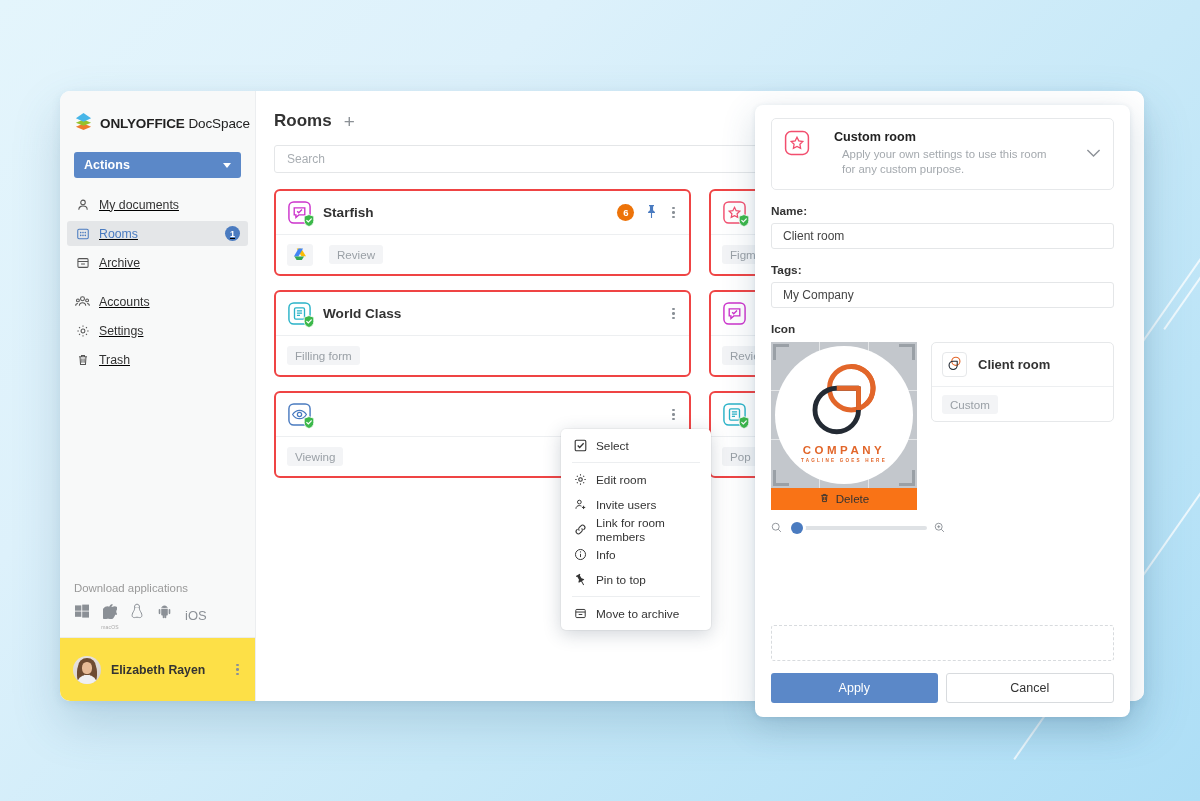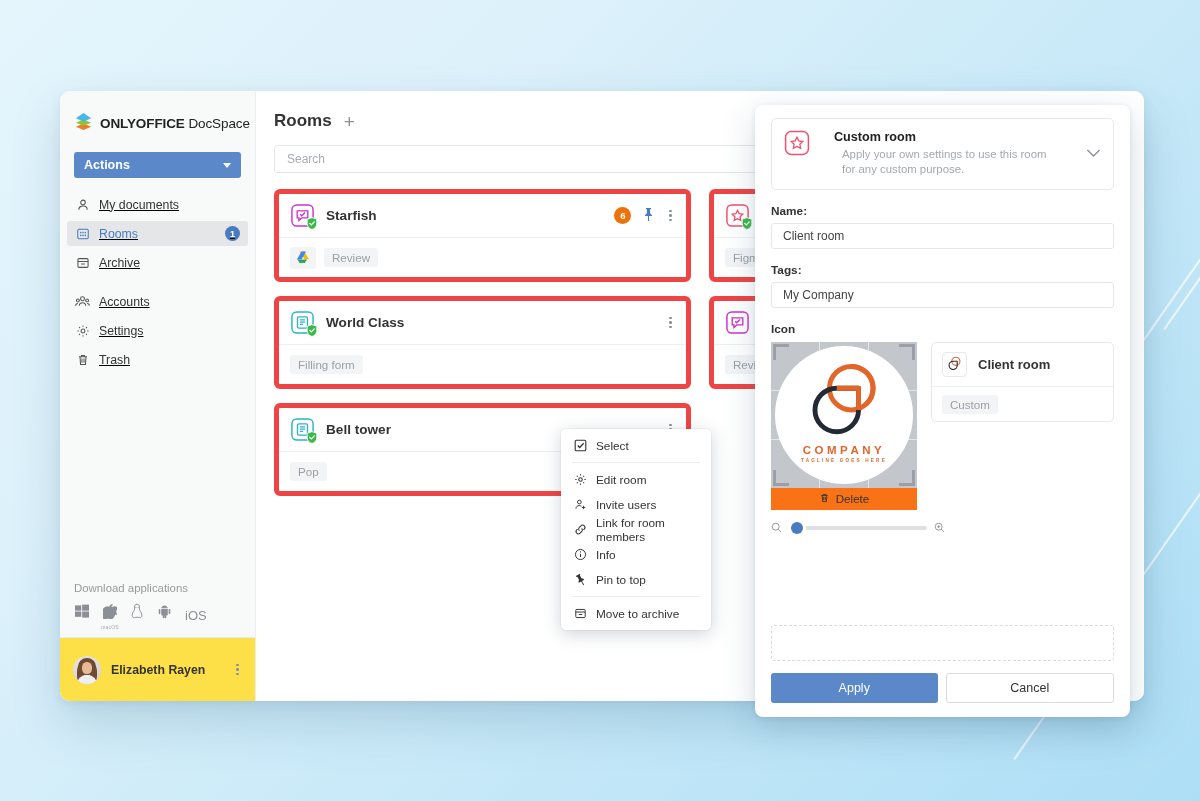--- a/index.html
+++ b/index.html
@@ -95,28 +95,28 @@
   .plus-btn { font-size:19px; color:#8c9196; cursor:pointer; line-height:1; font-weight:300; }
   .search-box {
     margin-top:14px; height:28px; border:1px solid #e4e6e8; border-radius:3px;
     display:flex; align-items:center; padding:0 10px; font-size:12px; color:#a8adb2;
     background:#fff;
   }
   .search-box input { border:0; outline:0; width:100%; font-size:12px; font-family:inherit; color:#555; background:transparent;}
   .search-box input::placeholder { color:#a8adb2; }
 
   .cards { margin-top:16px; display:grid; grid-template-columns: 1fr 1fr; gap:14px 18px; }
-  .card { border:5px solid #ef4444; border-radius:6px; background:#fff; overflow:hidden; }
+  .card { border:2px solid #ef4444; border-radius:6px; background:#fff; overflow:hidden; }
   .card-top { display:flex; align-items:center; gap:11px; padding:9px 11px; }
   .card-name { font-size:13.6px; font-weight:bold; color:#333; flex:1; white-space:nowrap; overflow:hidden;}
   .pill-count {
     min-width:17px;height:17px;padding:0 4px;border-radius:9px;background:#ed7309;color:#fff;
     font-size:9.5px;font-weight:bold;display:flex;align-items:center;justify-content:center;
   }
-  .card-bottom { border-top:1px solid #edeff1; padding:8px 11px; display:flex; align-items:center; gap:8px; min-height:40px;}
+  .card-bottom { border-top:1px solid #edeff1; padding:8px 11px; display:flex; align-items:center; gap:16px; min-height:40px;}
   .tag { background:#f3f4f6; color:#9aa0a6; font-size:11.6px; border-radius:3px; padding:3px 8px; }
   .drive-chip { width:26px;height:22px;background:#f3f4f6;border-radius:3px;display:flex;align-items:center;justify-content:center;}
 
   .room-ico { position:relative; width:25px; height:25px; flex:0 0 25px; }
   .room-ico .shield {
     position:absolute; right:-3px; bottom:-2px; width:12px;height:13px;
   }
 
   
   .ctx {
@@ -455,20 +455,44 @@
               <i></i>
               <i></i>
               <i></i>
             </span>
         </div>
         <div class="card-bottom">
           <span class="tag">Review</span>
         </div>
       </div>
 
+      <div class="card">
+        <div class="card-top">
+          <span class="room-ico">
+            <svg width="25" height="25" viewBox="0 0 26 26" fill="none" stroke="#4a7bc0" stroke-width="1.5">
+              <rect x="2" y="2" width="22" height="22" rx="5"></rect>
+              <path d="M5.8 13c1.9-3 4.4-4.4 7.2-4.4S18.3 10 20.2 13c-1.9 3-4.4 4.4-7.2 4.4S7.7 16 5.8 13z" stroke-width="1.3"></path>
+              <circle cx="13" cy="13" r="2.2" stroke-width="1.3"></circle>
+            </svg>
+            <svg class="shield" viewBox="0 0 14 15">
+              <path d="M7 .6l5.6 2v5.1c0 3.4-2.4 5.8-5.6 6.8C3.8 13.5 1.4 11.1 1.4 7.7V2.6z" fill="#3cb84a" stroke="#fff" stroke-width="1"></path>
+              <path d="M4.4 7.4l1.8 1.8 3.5-3.6" stroke="#fff" stroke-width="1.5" fill="none" stroke-linecap="round"></path>
+            </svg>
+          </span>
+          <span class="card-name"></span>
+          <span class="kebab">
+              <i></i>
+              <i></i>
+              <i></i>
+            </span>
+        </div>
+        <div class="card-bottom">
+          <span class="tag">Viewing</span>
+        </div>
+      </div>
 
       <div class="card">
         <div class="card-top">
           <span class="room-ico">
             <svg width="25" height="25" viewBox="0 0 26 26" fill="none" stroke="#2ab3c8" stroke-width="1.5">
               <rect x="2" y="2" width="22" height="22" rx="5"></rect>
               <rect x="7.8" y="7.2" width="10.4" height="11.6" rx="1.4" stroke-width="1.4"></rect>
               <path d="M10.3 10.2h5.4M10.3 12.6h5.4M10.3 15h3.2" stroke-width="1.3"></path>
             </svg>
             <svg class="shield" viewBox="0 0 14 15">

